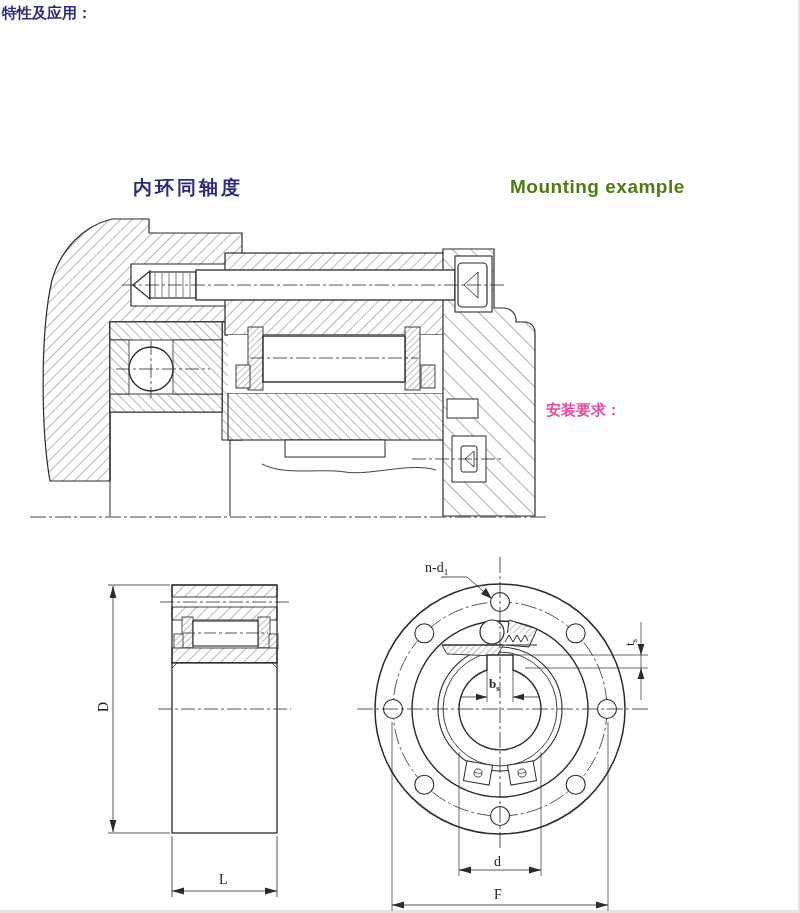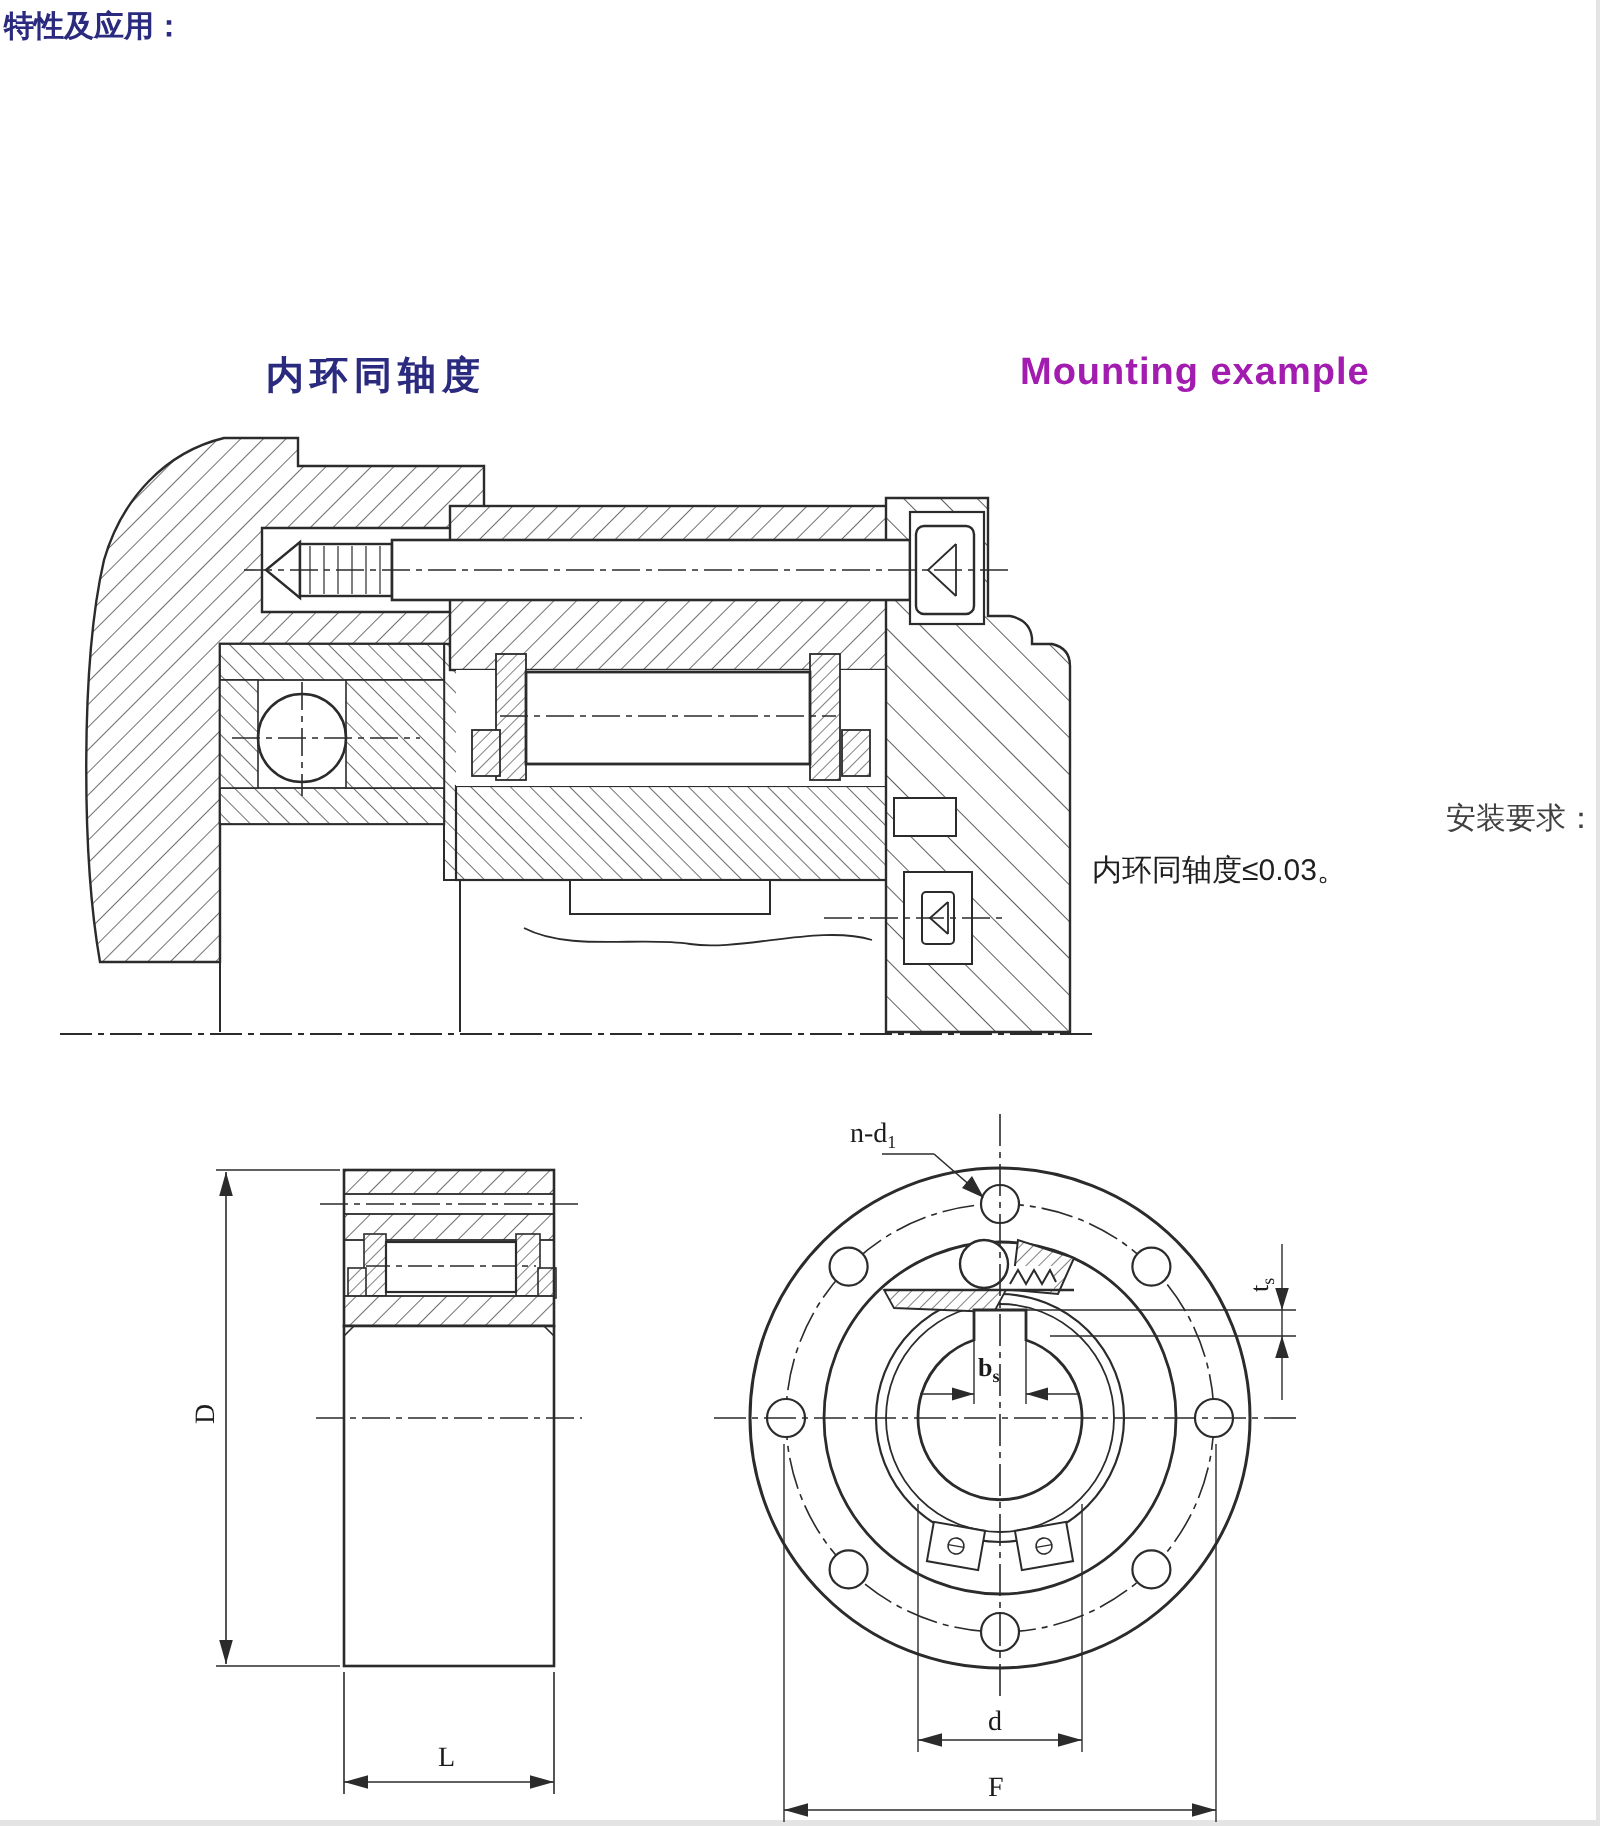--- a/index.html
+++ b/index.html
@@ -5,23 +5,23 @@
   html,body{margin:0;padding:0;background:#fff;}
   .page{position:relative;width:800px;height:913px;background:#ffffff;overflow:hidden;
         font-family:"Liberation Sans",sans-serif;color:#1f1f1f;
         box-shadow:inset -2px -3px 0 #e4e4e4;}
   .abs{position:absolute;}
   .feat-title{left:2px;top:4px;font-size:15px;font-weight:bold;color:#2a2a7e;}
   .body-text{left:2px;top:27px;width:795px;font-size:15px;line-height:26px;color:#1f1f1f;
              letter-spacing:.4px;text-align:justify;}
   .body-text p{margin:0;text-indent:2em;}
   .h-zh{left:133px;top:175px;font-size:19px;font-weight:bold;color:#2a2a7e;letter-spacing:3px;}
-  .h-en{left:510px;top:176px;font-size:19px;font-weight:bold;color:#a21caf;letter-spacing:.5px;}
+  .h-en{left:510px;top:176px;font-size:19px;font-weight:bold;color:#4d7c0f;letter-spacing:.5px;}
   .install{left:546px;top:397px;width:252px;font-size:15px;line-height:26px;}
-  .install .t{font-weight:normal;color:#404040;text-align:right;}
+  .install .t{font-weight:bold;color:#ec4899;}
   .install .l1{text-indent:2em;}
   .dim{font-family:"Liberation Serif",serif;font-size:14px;color:#1c1c1c;white-space:nowrap;}
   .dim sub,.dim .sb{font-size:9px;vertical-align:-3px;}
   .rot{transform:rotate(-90deg);transform-origin:0 0;}
   svg{position:absolute;left:0;top:0;}
 </style>
 </head>
 <body>
 
 <div class="page">
@@ -210,21 +210,20 @@
   </svg>
 
   <div class="abs feat-title">特性及应用：</div>
 
 
   <div class="abs h-zh">内环同轴度</div>
   <div class="abs h-en">Mounting example</div>
 
   <div class="abs install">
     <div class="t">安装要求：</div>
-    <div class="l2">内环同轴度≤0.03。</div>
   </div>
 
   <span class="abs dim rot" style="left:96px;top:712px;">D</span>
   <span class="abs dim" style="left:219px;top:872px;">L</span>
   <span class="abs dim" style="left:425px;top:560px;"><span>n-d</span><span class="sb">1</span></span>
   <span class="abs dim" style="left:489px;top:676px;font-size:13px;font-weight:bold;"><span>b</span><span class="sb">s</span></span>
   <span class="abs dim rot" style="left:622px;top:646px;font-size:13px;"><span>t</span><span class="sb">s</span></span>
   <span class="abs dim" style="left:494px;top:854px;">d</span>
   <span class="abs dim" style="left:494px;top:887px;">F</span>
 

